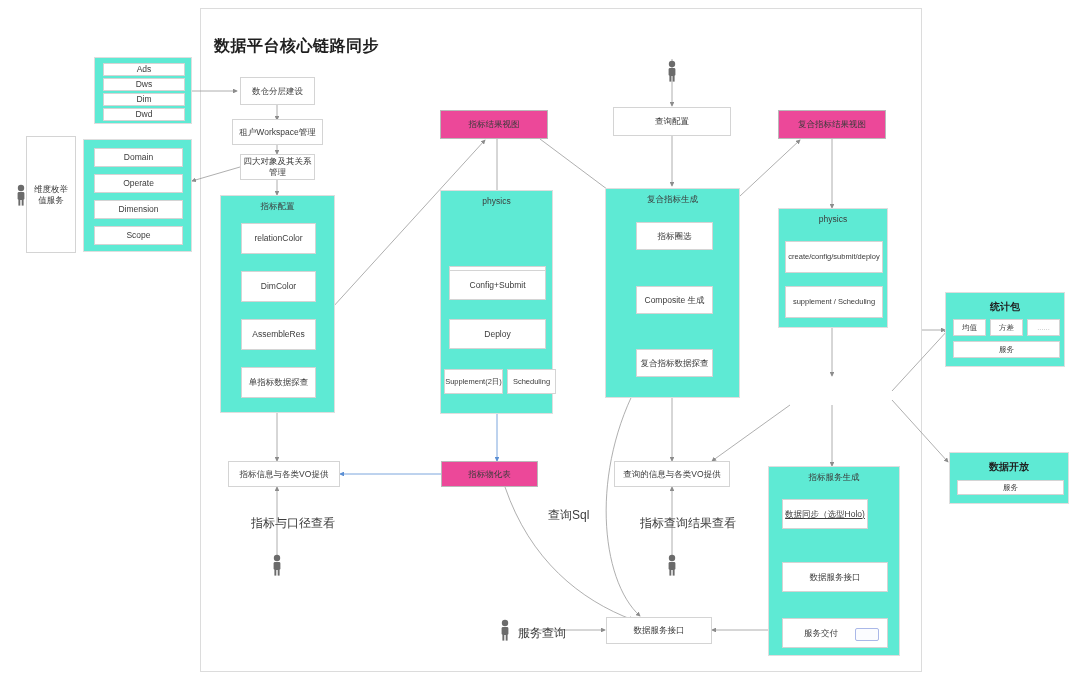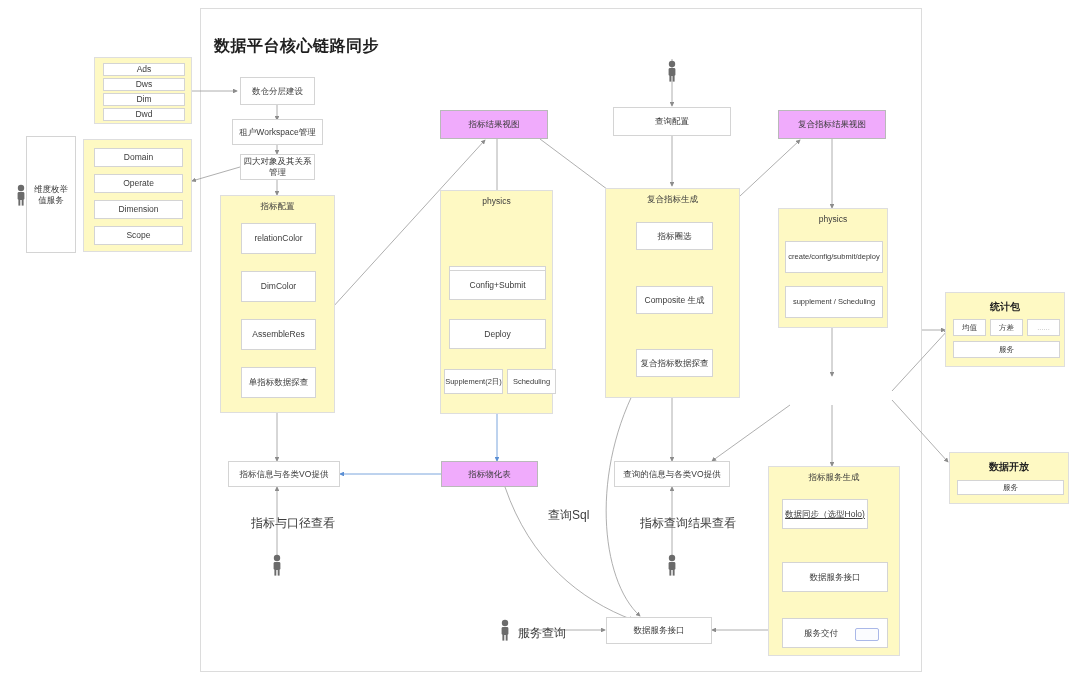--- a/index.html
+++ b/index.html
@@ -4,23 +4,23 @@
 <style>
   html,body{margin:0;padding:0;background:#ffffff;}
   body{width:1080px;height:680px;position:relative;overflow:hidden;
        font-family:"Liberation Sans","DejaVu Sans",sans-serif;color:#333333;}
   #canvas{position:absolute;left:0;top:0;width:1080px;height:680px;}
   svg.edges{position:absolute;left:0;top:0;width:1080px;height:680px;pointer-events:none;}
 
   .box{position:absolute;box-sizing:border-box;border:1px solid #d4d4d4;background:#ffffff;
        display:flex;align-items:center;justify-content:center;text-align:center;
        font-size:8.5px;line-height:1.25;color:#3b3b3b;}
-  .grp{position:absolute;box-sizing:border-box;border:1px solid #dedede;background:#fef9c3;}
+  .grp{position:absolute;box-sizing:border-box;border:1px solid #dedede;background:#5eead4;}
   .grp-title{position:absolute;left:0;right:0;top:5px;text-align:center;font-size:8.5px;color:#3b3b3b;}
-  .shaded{background:#f0abfc;border:1px solid #b9b9b9;}
+  .shaded{background:#ec4899;border:1px solid #b9b9b9;}
   .edge-label{position:absolute;font-size:12px;color:#3b3b3b;white-space:nowrap;}
   .title{position:absolute;font-size:16px;font-weight:bold;color:#1f1f1f;letter-spacing:.5px;}
   .frame{position:absolute;box-sizing:border-box;border:1px solid #dcdcdc;background:transparent;}
   .hdr{position:absolute;left:0;right:0;text-align:center;font-size:10px;font-weight:bold;color:#1f1f1f;}
   .actor{position:absolute;width:14px;height:22px;}
   .blue-chip{position:absolute;box-sizing:border-box;border:1px solid #aab8e8;background:#fbfcff;border-radius:2px;}
   .mini{font-size:7.5px;}
 </style>
 </head>
 <body>

